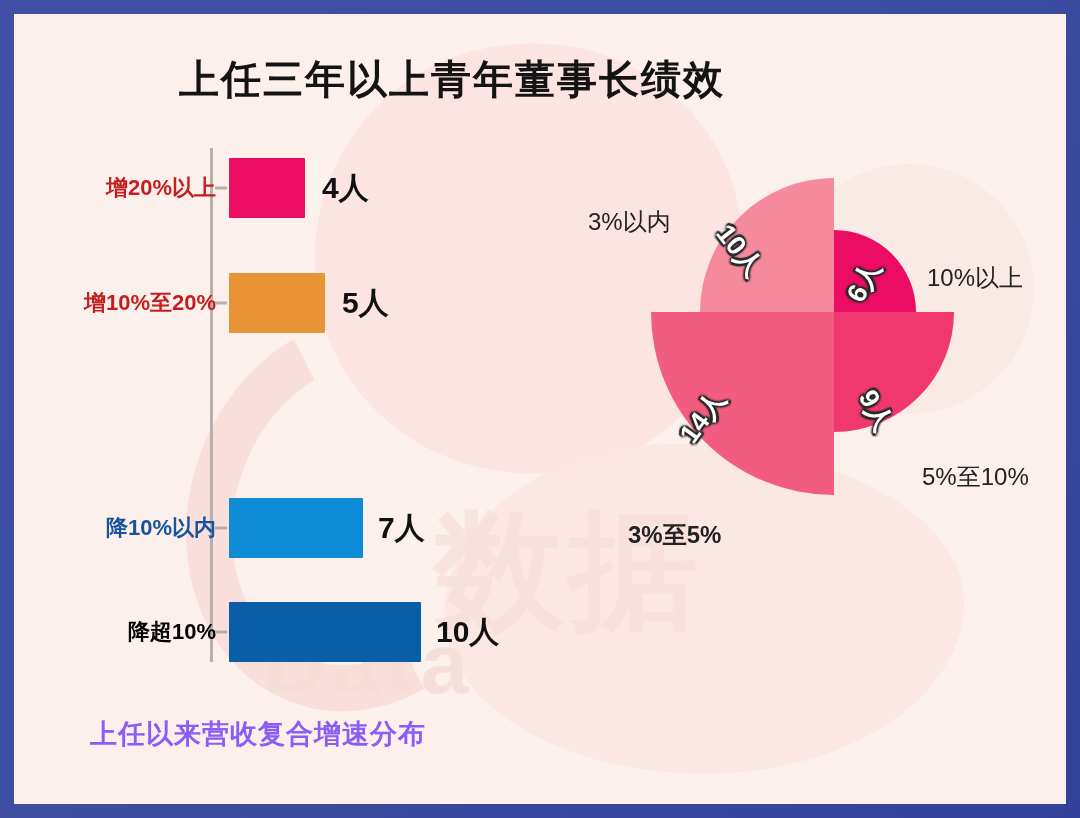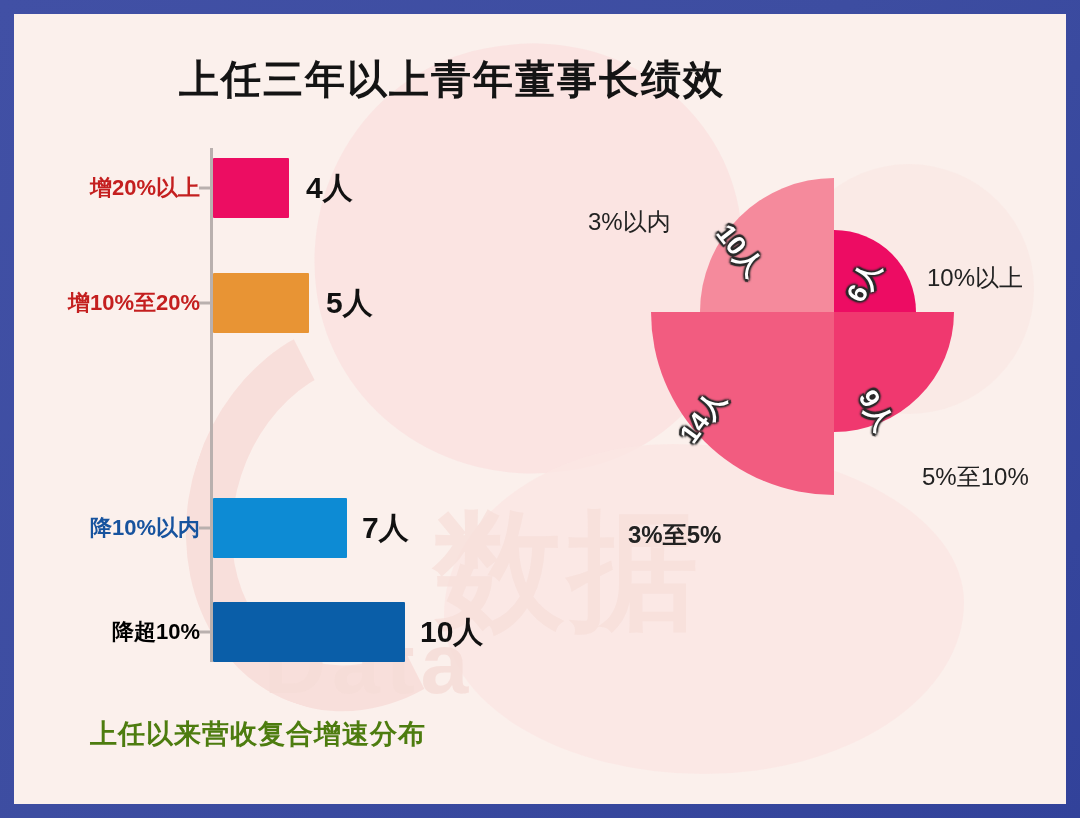--- a/index.html
+++ b/index.html
@@ -56,40 +56,40 @@
     text-align:center; font-size:40px; font-weight:bold;
     color:#141414; letter-spacing:2px; white-space:nowrap;
   }
 
   
   #bar-panel { position:absolute; left:0px; top:118px; width:560px; height:560px; }
   #bar-axis {
     position:absolute; left:196px; top:16px; width:3px; height:514px;
     background:#b9b0ae;
   }
-  .bar-row { position:absolute; left:0; width:560px; height:60px; }
+  .bar-row { position:absolute; left:16px; width:560px; height:60px; }
   .bar-label {
     position:absolute; right:374px; top:50%; transform:translateY(-50%);
     font-size:22px; font-weight:bold; white-space:nowrap;
   }
   .bar-tick {
     position:absolute; left:185px; top:50%; transform:translateY(-50%);
     width:12px; height:3px; background:#b9b0ae;
   }
   .bar-rect {
     position:absolute; left:199px; top:50%; transform:translateY(-50%);
     height:100%; border-radius:1px;
   }
   .bar-value {
     position:absolute; top:50%; transform:translateY(-50%);
     font-size:30px; font-weight:bold; color:#111; white-space:nowrap;
   }
   #bar-caption {
     position:absolute; left:76px; top:702px;
-    font-size:27px; font-weight:bold; color:#4d7c0f; letter-spacing:1px;
+    font-size:27px; font-weight:bold; color:#8b5cf6; letter-spacing:1px;
   }
 
   
   #pie-panel { position:absolute; left:560px; top:118px; width:492px; height:560px; }
   .wedge { position:absolute; }
   .wedge-label {
     position:absolute; font-size:27px; font-weight:bold; color:#fff;
     white-space:nowrap;
     text-shadow:-2px 0 2px #2a2a2a, 0 2px 2px #2a2a2a, 2px 0 2px #2a2a2a, 0 -2px 2px #2a2a2a,
                 -2px -2px 1px #2a2a2a, 2px 2px 1px #2a2a2a;

